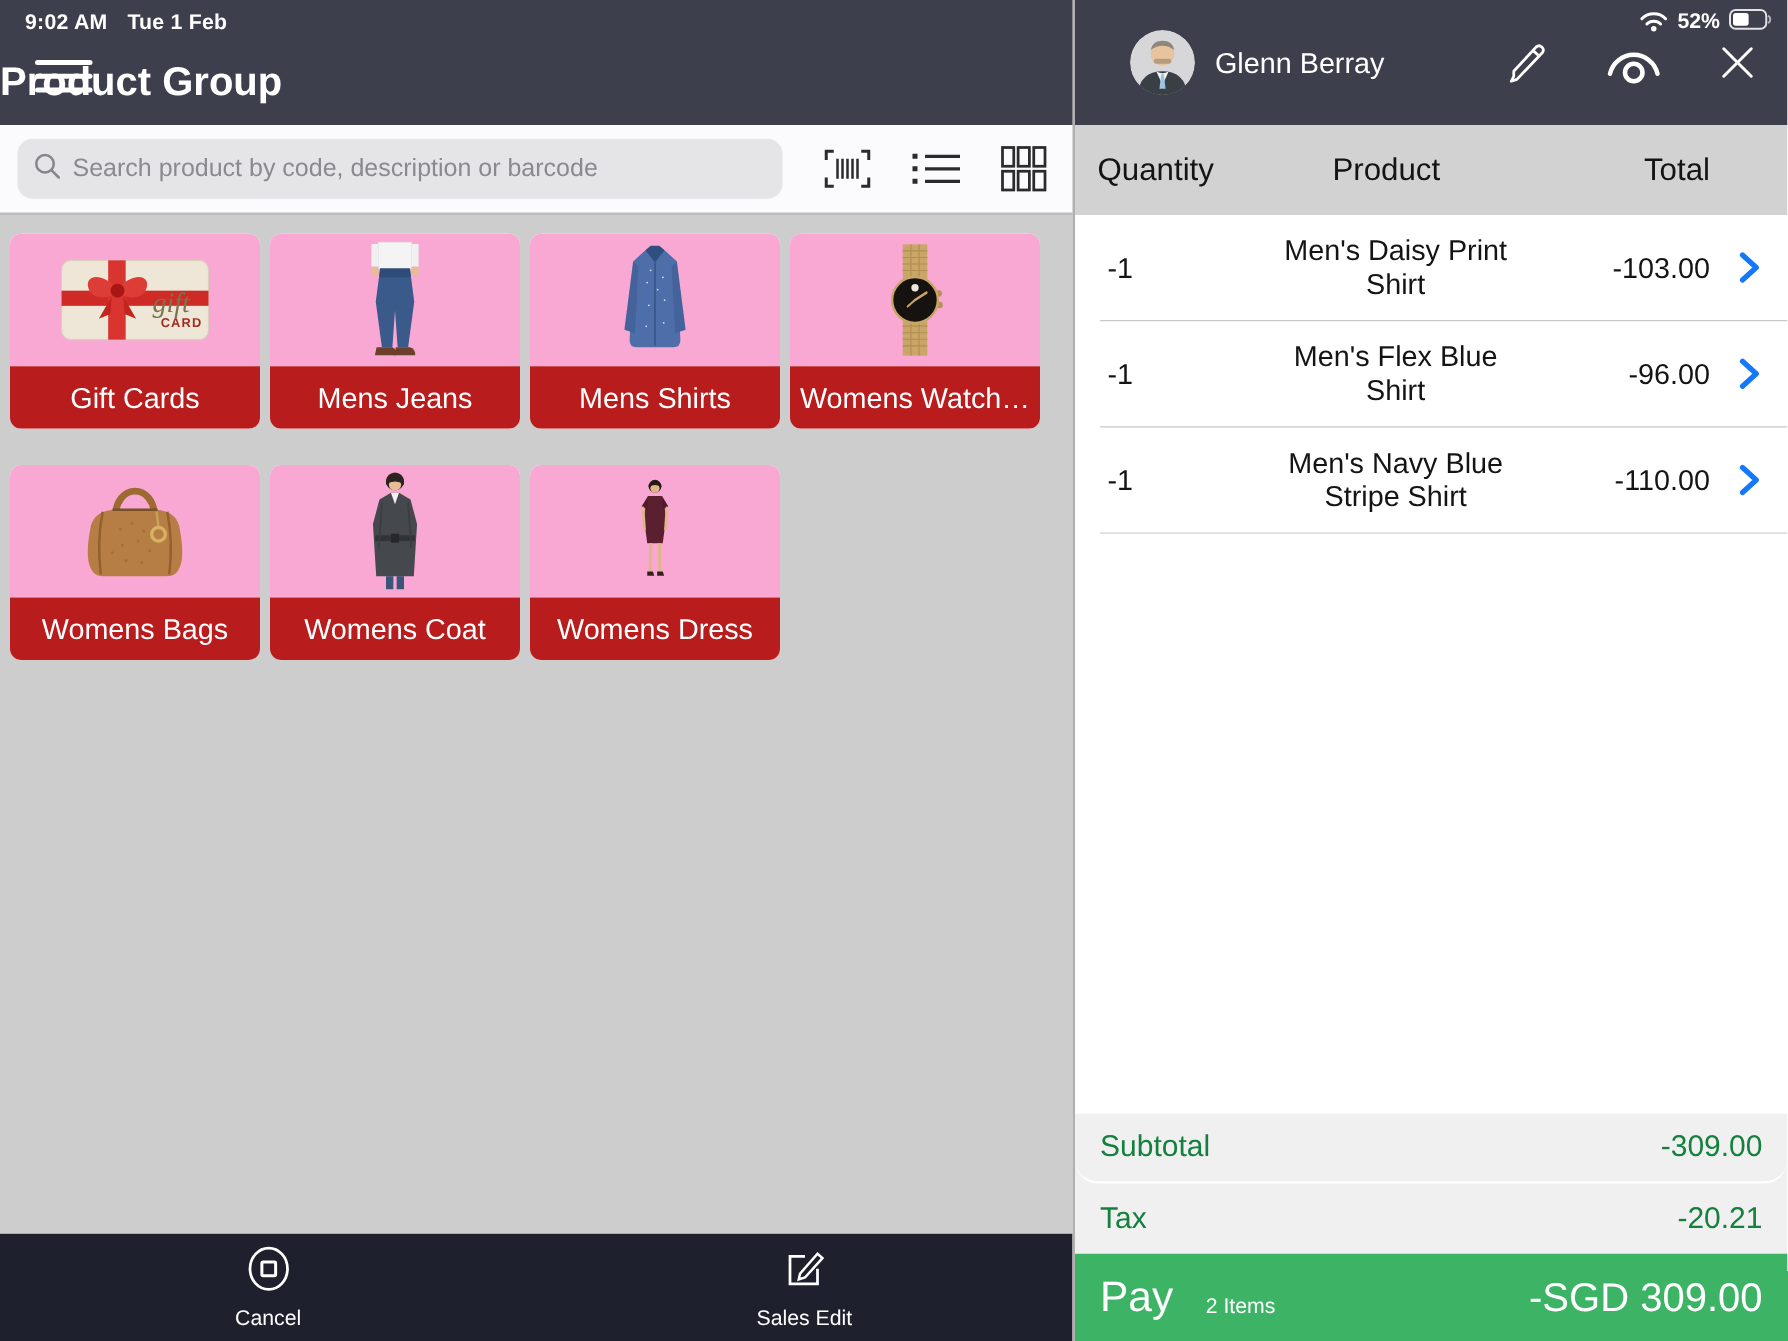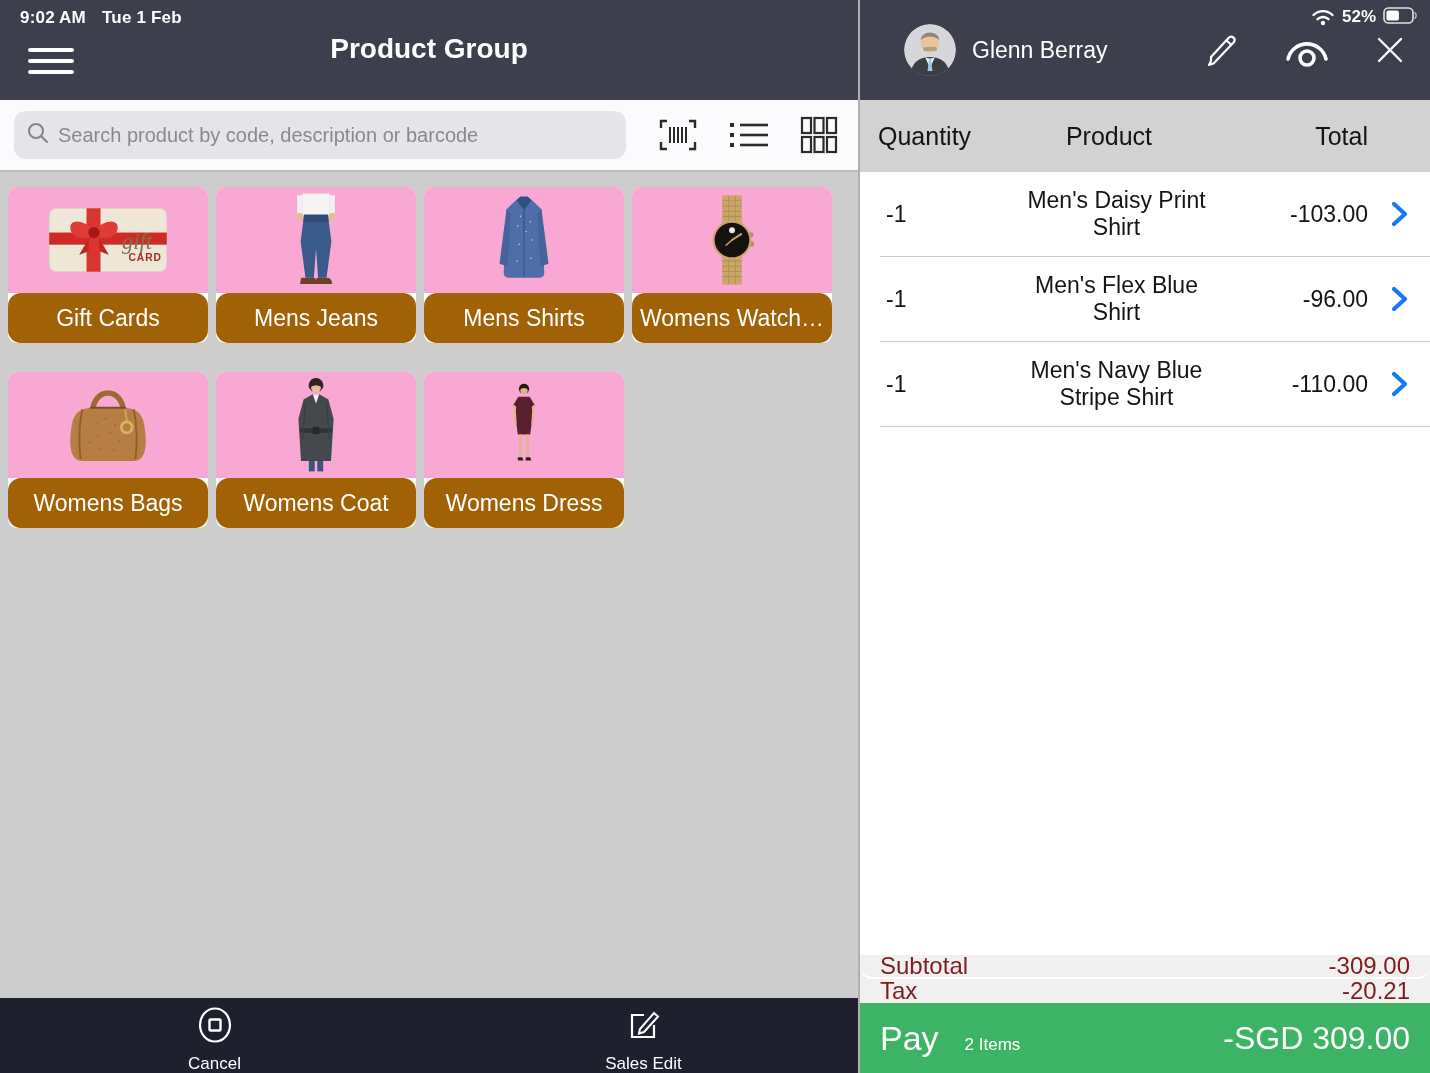--- a/index.html
+++ b/index.html
@@ -7,42 +7,42 @@
   body { font-family:"Liberation Sans", sans-serif; background:#fff; }
   .app { display:flex; width:1430px; height:1073px; }
 
   
   .left-panel { width:858px; display:flex; flex-direction:column; }
   .l-header { height:100px; background:#3e3f4d; position:relative; color:#fff; flex:0 0 auto; }
   .statusbar-left { position:absolute; top:8px; left:20px; display:flex; gap:16px;
     font-size:17px; font-weight:700; letter-spacing:.2px; }
   .hamburger { position:absolute; left:28px; top:48px; width:46px; cursor:pointer; }
   .hamburger span { display:block; height:4px; background:#fff; border-radius:2px; margin-bottom:7px; }
-  .l-title { position:absolute; top:33px; left:0; width:100%; text-align:center;
-    font-size:28px; font-weight:700; }
+  .l-title { position:absolute; top:47px; left:0; width:100%; text-align:left;
+    font-size:32px; font-weight:700; }
 
   .search-strip { height:72px; background:#fbfbfd; border-bottom:2px solid #bcbcc0;
     display:flex; align-items:center; padding:0 14px; gap:0; flex:0 0 auto; }
   .search-box { width:612px; height:48px; background:#e5e5e8; border-radius:12px;
     display:flex; align-items:center; padding:0 12px; gap:8px; }
   .search-box input { flex:1; border:none; background:transparent; outline:none;
     font-size:20px; color:#333; font-family:"Liberation Sans", sans-serif; }
   .search-box input::placeholder { color:#8a8a8e; }
   .view-icons { display:flex; align-items:center; margin-left:auto; gap:30px; padding-right:6px; }
   .view-icons .vicon { display:flex; cursor:pointer; }
 
   .content { flex:1; background:#cdcdcd; padding:15px 8px;
     display:grid; grid-template-columns:repeat(4, 200px); gap:29px 8px; align-content:start; }
   .card { width:200px; height:156px; background:#fff; border-radius:9px; overflow:hidden;
     display:flex; flex-direction:column; cursor:pointer; }
   .card .img { height:106px; display:flex; align-items:center; justify-content:center; background:#f9a8d4; }
-  .card .label { height:50px; background:#a16207; color:#fff; display:flex; align-items:center;
-    justify-content:center; font-size:23px; white-space:nowrap; overflow:hidden;border-radius:13px; }
-
-  .bottombar { height:75px; background:#1e202d; display:flex; flex:0 0 auto;align-items:center; }
+  .card .label { height:50px; background:#b91c1c; color:#fff; display:flex; align-items:center;
+    justify-content:center; font-size:23px; white-space:nowrap; overflow:hidden; }
+
+  .bottombar { height:86px; background:#1e202d; display:flex; flex:0 0 auto; }
   .b-action { flex:1; display:flex; flex-direction:column; align-items:center;
     justify-content:flex-start; padding-top:8px; gap:5px; color:#fff; cursor:pointer; }
   .b-action .blabel { font-size:17px; }
 
   
   .right-panel { width:572px; display:flex; flex-direction:column; border-left:2px solid #b0b0b0; }
   .r-header { height:100px; background:#3e3f4d; position:relative; display:flex;
     align-items:center; padding:0 24px 0 44px; gap:16px; color:#fff; flex:0 0 auto; }
   .statusbar-right { position:absolute; top:7px; right:12px; display:flex; 
     gap:7px; font-size:17px; font-weight:700; }
@@ -62,22 +62,22 @@
   .trow { height:85px; margin-left:20px; display:flex; align-items:center;
     border-bottom:1px solid #c9c9c9; font-size:23px; color:#141414; cursor:pointer; }
   .trow .c-qty { width:130px; padding-left:6px; }
   .trow .c-prod { flex:1; text-align:center; }
   .trow .c-total { width:145px; text-align:right; }
   .trow .c-chev { width:62px; display:flex; justify-content:center; align-items:center; }
 
   .spacer { flex:1; background:#fff; }
 
   .summary { background:#f0f0f1; flex:0 0 auto; }
-  .srow { height:24px; display:flex; align-items:center; padding:0 20px;
-    font-size:24px; color:#7f1d1d; border-bottom:2px solid #fff;border-radius:19px; }
+  .srow { height:56px; display:flex; align-items:center; padding:0 20px;
+    font-size:24px; color:#15803d; border-bottom:2px solid #fff;border-radius:19px; }
   .srow:last-child { border-bottom:none; }
   .srow .slabel { flex:1; }
 
   .paybar { height:70px; background:#3db365; display:flex; align-items:center;
     padding:0 20px; color:#fff; cursor:pointer; flex:0 0 auto; }
   .pay-label { font-size:34px; font-weight:400; }
   .pay-items { font-size:17px; margin-left:26px; margin-top:14px; }
   .pay-amount { margin-left:auto; font-size:32px; }
 </style>
 </head>

